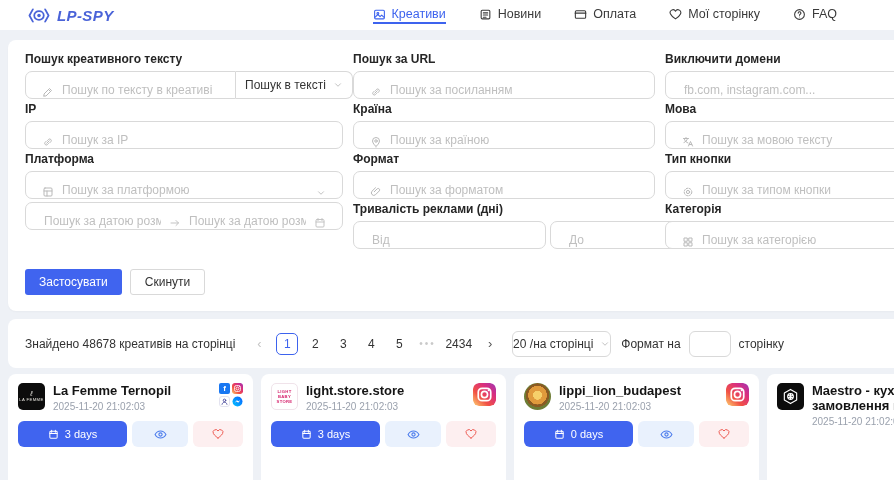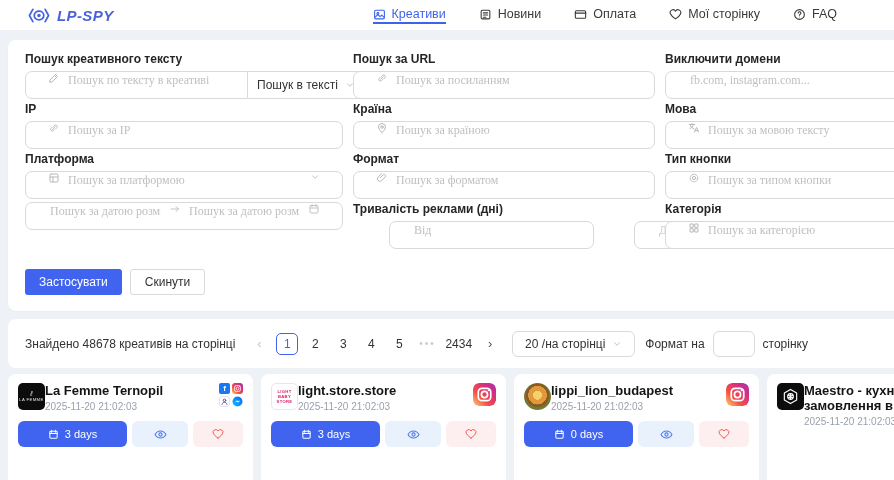--- a/index.html
+++ b/index.html
@@ -18,64 +18,64 @@
   .nav-item.active{color:#3d63ee;border-bottom-color:#3d63ee;}
   .nav-item .ic{width:13px;height:13px;}
 
   
   .panel{background:#fff;border-radius:8px;margin:10px 0 0 8px;width:958px;
     padding:12px 16px 16px 17px;box-shadow:0 1px 2px rgba(0,0,0,.03);}
   .fgrid{display:grid;grid-template-columns:318px 302px 318px;column-gap:10px;row-gap:3px;}
   .field label{display:block;font-size:12px;line-height:14px;font-weight:700;
     color:#262626;margin-bottom:5px;}
   .box{height:28px;border:1px solid #d9d9d9;border-radius:7px;display:flex;
-    align-items:flex-start;padding:0 22px;gap:6px;background:#fff;font-size:12px;color:#bfbfbf;font-family:Liberation Serif, serif;}
+    align-items:flex-end;padding:0 16px;gap:6px;background:#fff;font-size:12px;color:#bfbfbf;}
   .box input{border:none;outline:none;flex:1;min-width:0;font-size:12px;color:#333;
     font-family:inherit;background:transparent;}
   .box input::placeholder{color:#bfbfbf;}
   .fic{width:12px;height:12px;color:#b9b9b9;flex-shrink:0;}
   .chev{width:10px;height:10px;color:#c3c3c3;flex-shrink:0;margin-left:auto;}
   .combo{display:flex;}
   .combo .box{flex:1;border-radius:7px 0 0 7px;}
   .combo .addon{border:1px solid #d9d9d9;border-left:none;border-radius:0 7px 7px 0;
     display:flex;align-items:center;gap:7px;padding:0 9px;font-size:12px;color:#333;
     height:28px;cursor:pointer;white-space:nowrap;}
   .addon .chev{margin-left:0;}
   .range .sep{width:12px;height:12px;color:#c3c3c3;flex-shrink:0;}
   .duo{display:flex;gap:4px;}
-  .duo .box{flex:1;margin-left:36px;}
+  .duo .box{flex:1;}
   .btn-row{display:flex;gap:8px;margin-top:17px;}
   .btn{height:26px;border-radius:3px;font-size:12px;font-family:inherit;cursor:pointer;}
   .btn-primary{background:#4064ef;color:#fff;border:none;padding:0 14px;}
   .btn-default{background:#fff;color:#333;border:1px solid #d9d9d9;padding:0 14px;}
 
   
   .results{background:#fff;border-radius:8px;margin:8px 0 0 8px;width:958px;height:49px;
     display:flex;align-items:center;padding:0 17px;font-size:12px;color:#333;}
   .summary{margin-right:10px;white-space:nowrap;}
   .pag{display:flex;align-items:center;}
   .pag-item{min-width:22px;height:22px;display:flex;align-items:center;justify-content:center;
     border-radius:5px;margin:0 3px;font-size:12px;color:#333;cursor:pointer;border:1px solid transparent;}
   .pag-item.active{border-color:#3d63ee;color:#3d63ee;}
   .pag-prev{color:#c5c5c5;font-size:13px;}
   .pag-next{color:#555;font-size:13px;}
   .dots{color:#c9c9c9;letter-spacing:2px;font-size:10px;}
   .size-select{border:1px solid #d9d9d9;border-radius:6px;height:26px;display:flex;
-    align-items:center;gap:7px;padding:0 12px;font-size:12px;color:#333;margin:0 10px 0 8px;
+    align-items:center;gap:7px;padding:0 0;font-size:12px;color:#333;margin:0 10px 0 8px;
     cursor:pointer;white-space:nowrap;}
   .size-select .chev{margin-left:0;}
   .goto{display:flex;align-items:center;gap:8px;white-space:nowrap;}
   .goto input{width:42px;height:26px;border:1px solid #d9d9d9;border-radius:6px;
     outline:none;font-size:12px;padding:0 6px;font-family:inherit;}
 
   
   .cards{display:flex;gap:8px;margin:6px 0 0 8px;}
   .card{background:#fff;border-radius:8px;width:245px;min-width:245px;padding:9px 10px;
     height:120px;}
-  .card-head{display:flex;align-items:flex-start;}
+  .card-head{display:flex;gap:8px;align-items:flex-start;}
   .avatar{width:27px;height:27px;border-radius:5px;flex-shrink:0;display:flex;
     flex-direction:column;align-items:center;justify-content:center;overflow:hidden;}
   .av-black{background:#0c0c0c;color:#fff;}
   .av1-script{font-size:7px;font-style:italic;line-height:6px;color:#e8e6df;}
   .av1-text{font-size:4.2px;letter-spacing:.4px;color:#e8e6df;}
   .av-light{background:#fff;border:1px solid #f0e3ea;}
   .av-light span{font-size:4.2px;font-weight:700;color:#d6246e;line-height:5px;
     text-align:center;letter-spacing:.3px;}
   .av-lion{border-radius:50%;background:radial-gradient(circle at 50% 45%,
     #f6d06a 0 22%, #e09a3c 23% 46%, #8a5a22 47% 58%, #6d7c35 59% 100%);}

